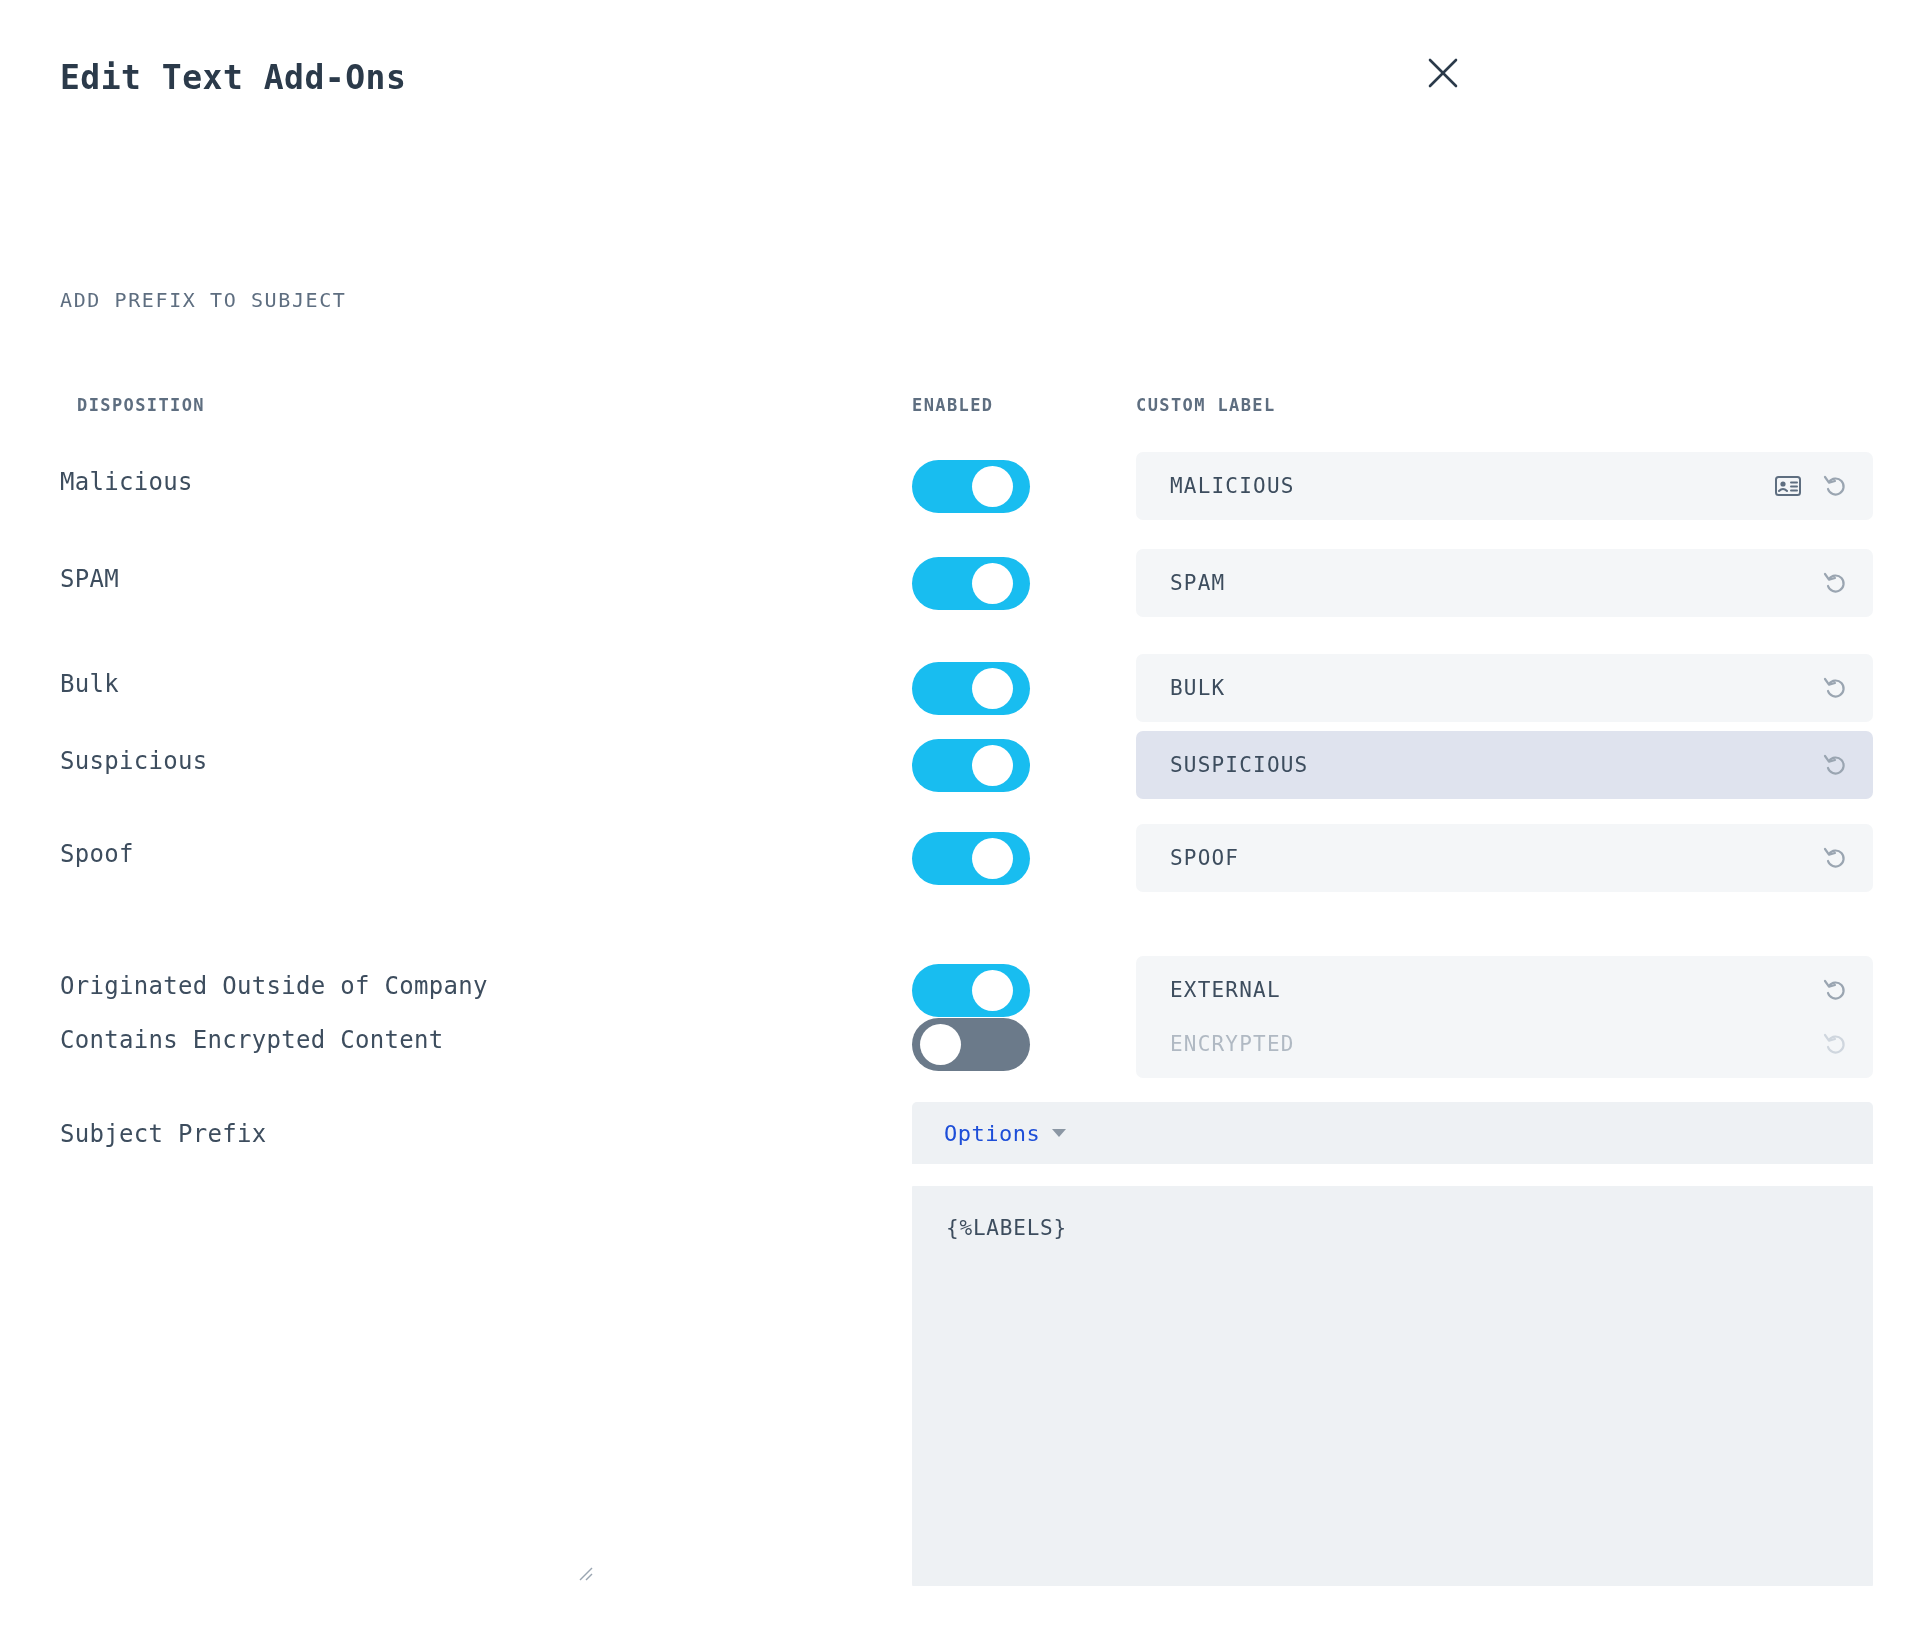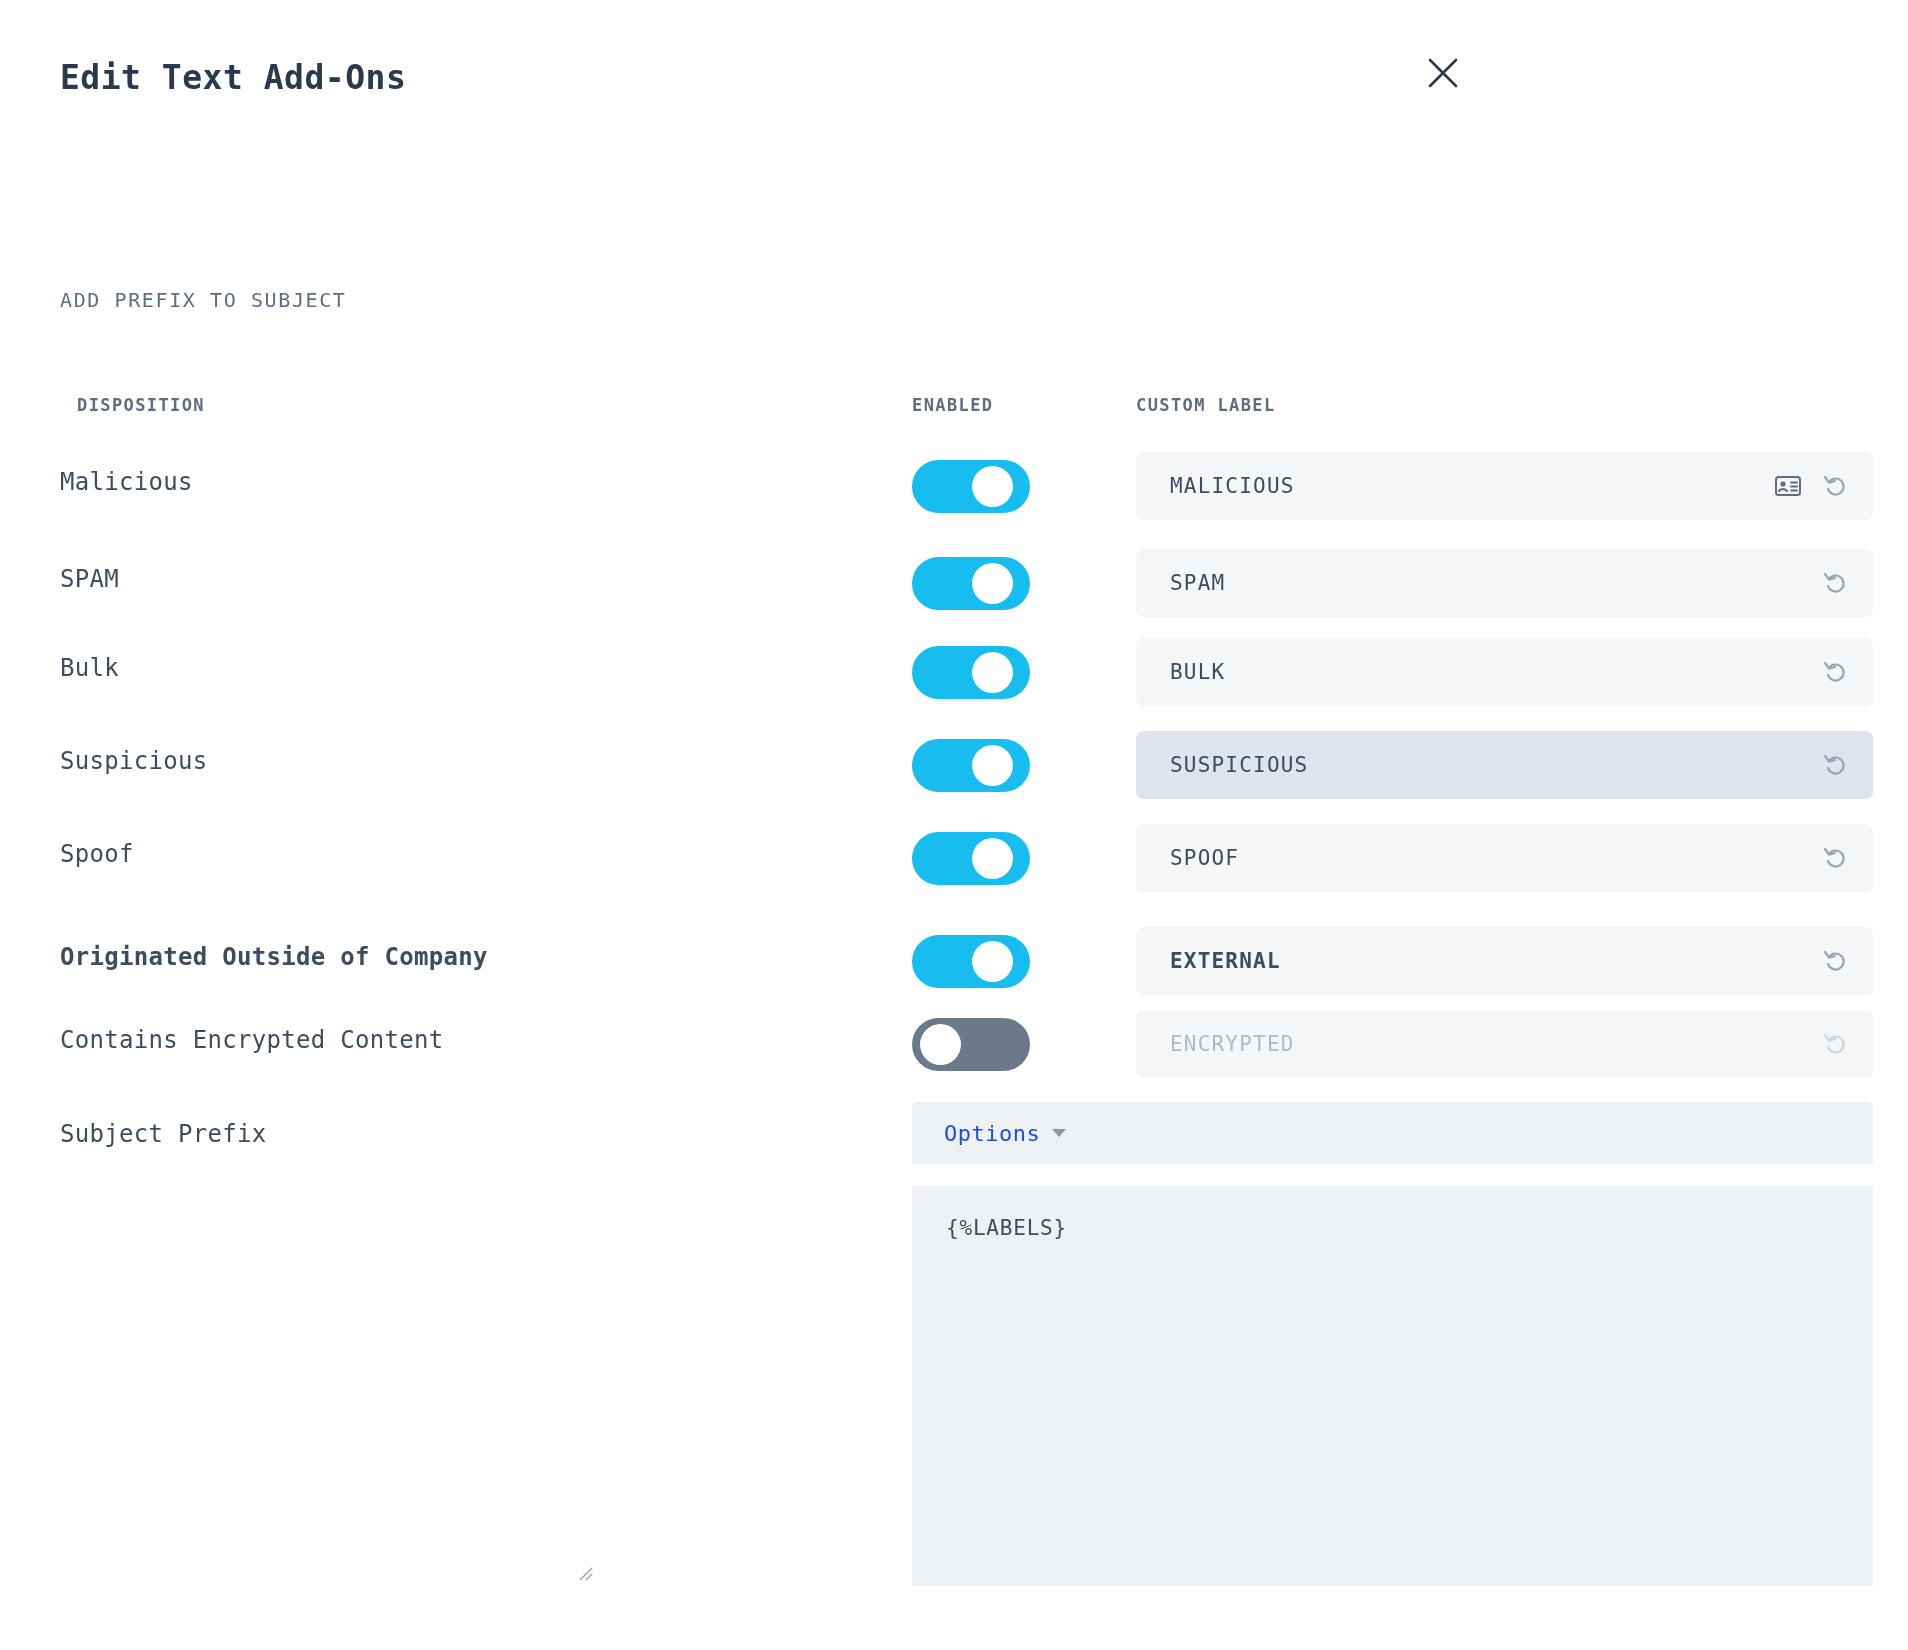--- a/index.html
+++ b/index.html
@@ -290,21 +290,21 @@
           <div class="field-icons">
             <button class="icon-btn">
               <svg width="28" height="28" viewBox="0 0 28 28">
                 <path d="M7 10 A8 8 0 1 1 6 17" fill="none" stroke="#9aa5b1" stroke-width="2.2" stroke-linecap="round"></path>
                 <polyline points="3,5 7,10.6 13,9" fill="none" stroke="#9aa5b1" stroke-width="2.2" stroke-linecap="round" stroke-linejoin="round"></polyline>
               </svg>
             </button>
           </div>
         </div>
       </div>
-      <div class="row" style="top: 626px;">
+      <div class="row" style="top: 642px;">
         <div class="row-label">Bulk</div>
         <button class="toggle">
           <span class="knob"></span>
         </button>
         <div class="label-field">
           <span class="value">BULK</span>
           <div class="field-icons">
             <button class="icon-btn">
               <svg width="28" height="28" viewBox="0 0 28 28">
                 <path d="M7 10 A8 8 0 1 1 6 17" fill="none" stroke="#9aa5b1" stroke-width="2.2" stroke-linecap="round"></path>
@@ -341,21 +341,21 @@
           <div class="field-icons">
             <button class="icon-btn">
               <svg width="28" height="28" viewBox="0 0 28 28">
                 <path d="M7 10 A8 8 0 1 1 6 17" fill="none" stroke="#9aa5b1" stroke-width="2.2" stroke-linecap="round"></path>
                 <polyline points="3,5 7,10.6 13,9" fill="none" stroke="#9aa5b1" stroke-width="2.2" stroke-linecap="round" stroke-linejoin="round"></polyline>
               </svg>
             </button>
           </div>
         </div>
       </div>
-      <div class="row" style="top: 915px; font-weight: bold;">
+      <div class="row" style="top: 944px;">
         <div class="row-label">Originated Outside of Company</div>
         <button class="toggle">
           <span class="knob"></span>
         </button>
         <div class="label-field">
           <span class="value">EXTERNAL</span>
           <div class="field-icons">
             <button class="icon-btn">
               <svg width="28" height="28" viewBox="0 0 28 28">
                 <path d="M7 10 A8 8 0 1 1 6 17" fill="none" stroke="#9aa5b1" stroke-width="2.2" stroke-linecap="round"></path>

